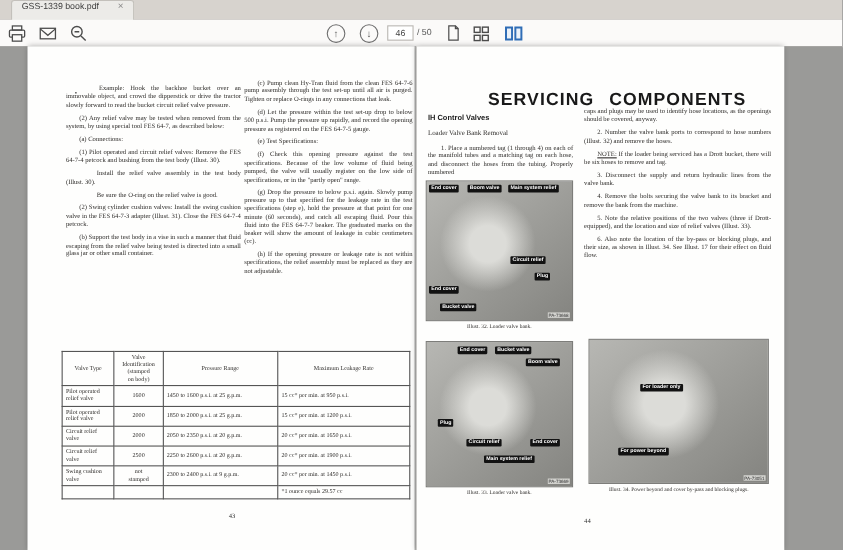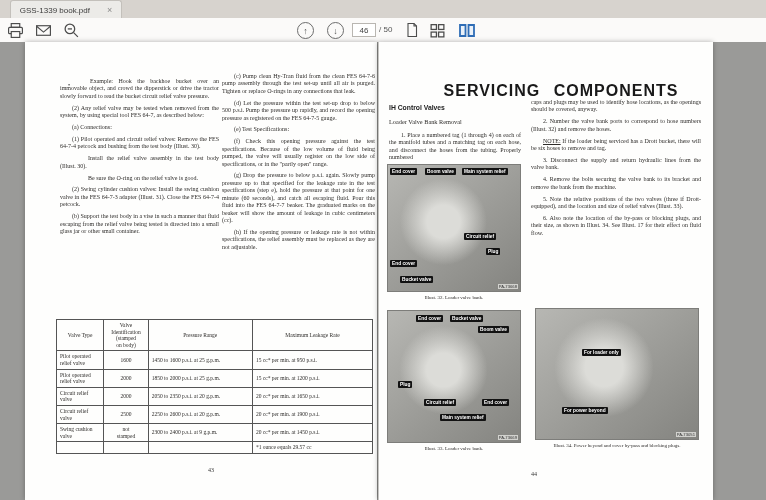--- a/index.html
+++ b/index.html
@@ -2,21 +2,21 @@
 <html><head>
 <meta charset="utf-8">
 <style>
   html,body{margin:0;padding:0;background:#9a9a98;}
   #app{position:relative;width:766px;height:500px;overflow:hidden;background:#9a9a98;
        font-family:"Liberation Sans",sans-serif;}
   
   #tabbar{position:absolute;left:0;top:0;width:766px;height:18px;background:#d7d3ce;}
   #tab{position:absolute;left:10px;top:0;width:110px;height:18px;background:#ecebe8;
        border:1px solid #c3c0bb;border-bottom:none;border-radius:3px 3px 0 0;
-       display:flex;align-items:center;justify-content:center;gap:17px;}
+       display:flex;justify-content:center;gap:17px;}
   #tab .tab-title{font-size:8px;color:#3c3c3c;white-space:nowrap;}
   #tab .tab-close{font-size:9px;color:#8a8a8a;line-height:9px;cursor:default;}
   
   #toolbar{position:absolute;left:0;top:18px;width:766px;height:24px;background:#fbfaf9;
            border-bottom:1px solid #cfccc8;}
   .tbtn{position:absolute;top:3px;width:18px;height:18px;display:flex;align-items:center;justify-content:center;}
   .circle-btn{position:absolute;top:4px;width:15px;height:15px;border:1.4px solid #6d6d6d;border-radius:50%;
               display:flex;align-items:center;justify-content:center;font-size:9px;color:#555;line-height:10px;}
   #page-box{position:absolute;left:352px;top:5px;width:22px;height:12px;border:1px solid #b9b6b1;
             background:#fff;font-size:8px;text-align:center;color:#444;padding:0;font-family:"Liberation Sans",sans-serif;}

